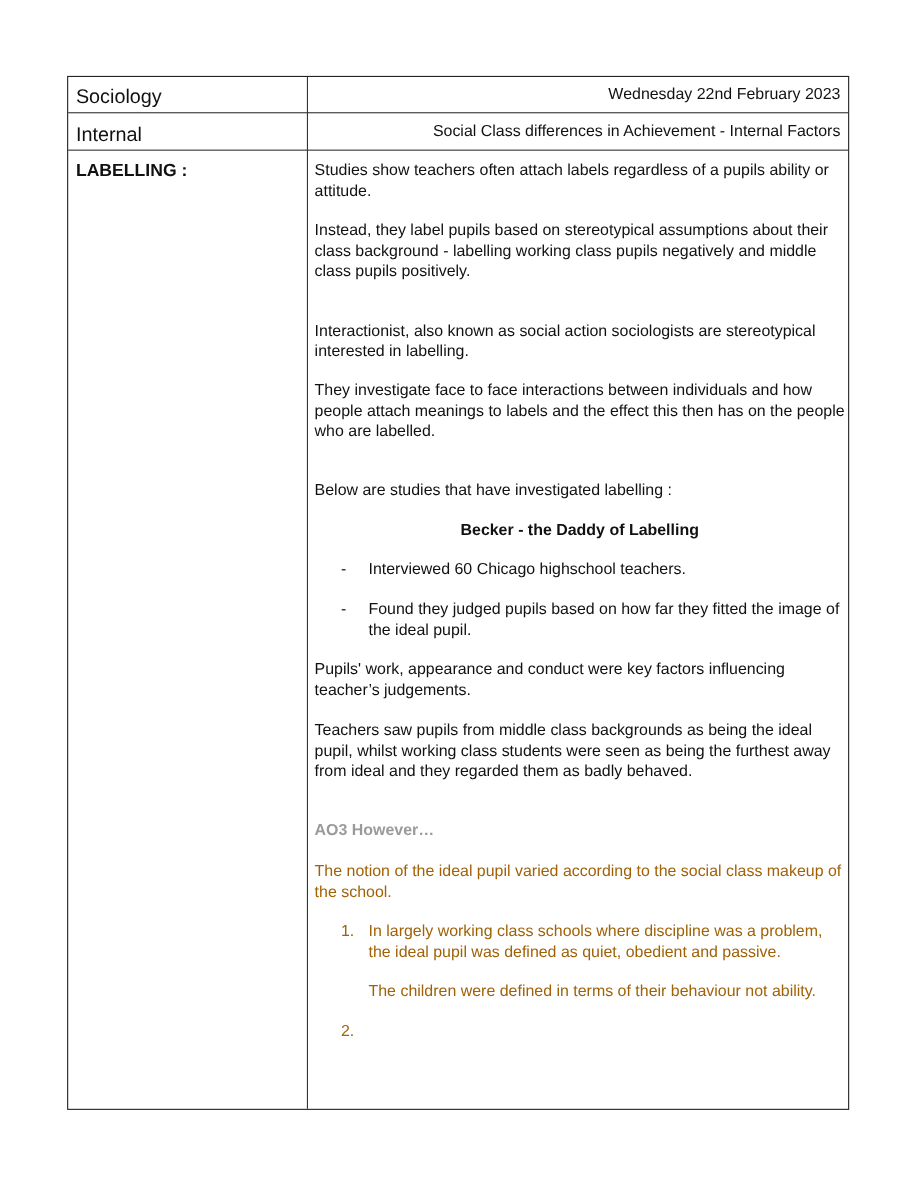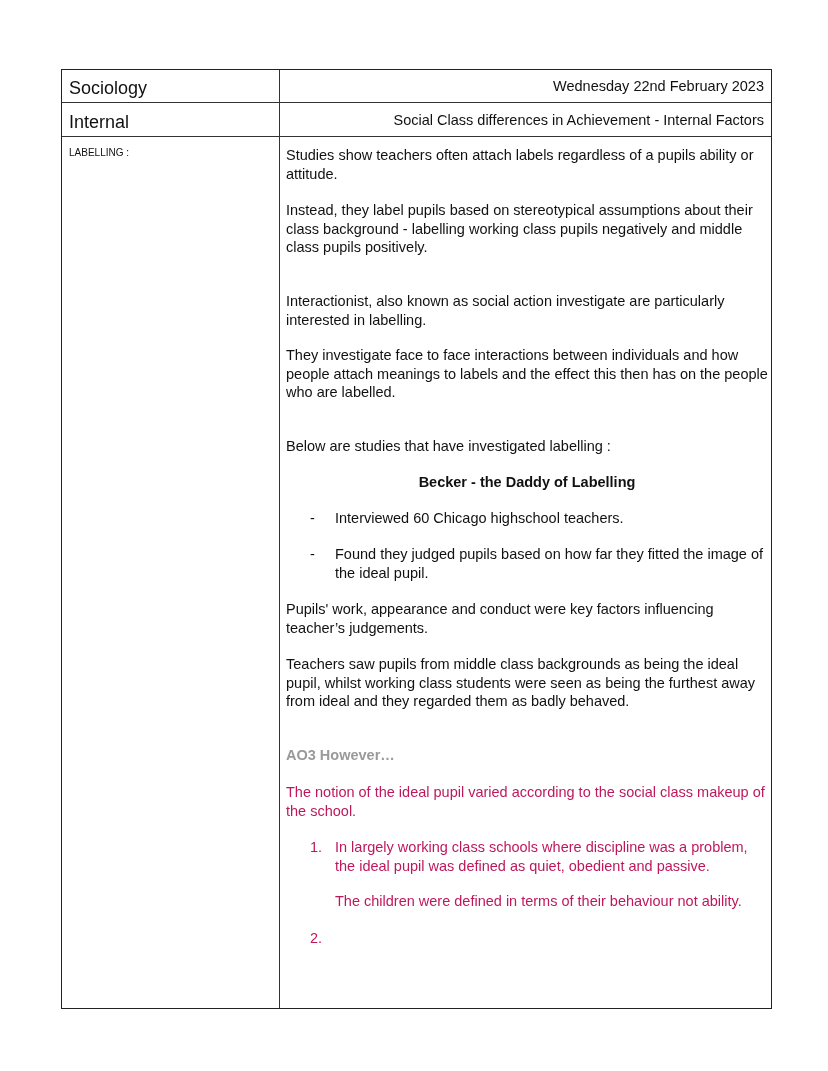--- a/index.html
+++ b/index.html
@@ -6,28 +6,28 @@
     body { width: 828px; height: 1071px; position: relative; font-family: "Liberation Sans", sans-serif; color: #111; }
     .tbl { position: absolute; left: 61px; top: 69px; width: 711px; height: 940px; border: 1.5px solid #222; box-sizing: border-box; }
     .row { position: absolute; left: 0; right: 0; border-bottom: 1px solid #333; box-sizing: border-box; }
     .r1 { top: 0; height: 33px; }
     .r2 { top: 33px; height: 34px; }
     .vline { position: absolute; left: 217px; top: 0; bottom: 0; width: 1px; background: #333; }
     .cell-l { position: absolute; left: 7px; font-size: 18px; }
     .cell-r { position: absolute; right: 7px; font-size: 14.5px; text-align: right; }
     .r1 .cell-l, .r1 .cell-r { top: 8px; }
     .r2 .cell-l, .r2 .cell-r { top: 9px; }
-    .label-cell { position: absolute; left: 7px; top: 77px; font-size: 10px; font-weight: normal; }
+    .label-cell { position: absolute; left: 7px; top: 77px; font-size: 16px; font-weight: bold; }
     .content { position: absolute; left: 224px; top: 76px; width: 482px; font-size: 14.5px; line-height: 18.5px; }
     .content p { margin: 0; }
     .abs { position: absolute; left: 0; width: 482px; }
     .center-bold { text-align: center; font-weight: bold; }
     .bullet { position: absolute; left: 24px; }
     .btext { position: absolute; left: 49px; width: 430px; }
-    .grey { color: #be185d; }
+    .grey { color: #a16207; }
     .ao3 { font-weight: bold; color: #9a9a9a; }
   </style>
 </head>
 <body>
 
 <div class="tbl">
   <div class="vline"></div>
   <div class="row r1">
     <span class="cell-l">Sociology</span>
     <span class="cell-r">Wednesday 22nd February 2023</span>
@@ -35,21 +35,21 @@
   <div class="row r2">
     <span class="cell-l">Internal</span>
     <span class="cell-r">Social Class differences in Achievement - Internal Factors</span>
   </div>
 
   <div class="label-cell">LABELLING :</div>
 
   <div class="content">
     <p class="abs" style="top:0px;">Studies show teachers often attach labels regardless of a pupils ability or attitude.</p>
     <p class="abs" style="top:55px;">Instead, they label pupils based on stereotypical assumptions about their class background - labelling working class pupils negatively and middle class pupils positively.</p>
-    <p class="abs" style="top:146px;">Interactionist, also known as social action investigate are particularly interested in labelling.</p>
+    <p class="abs" style="top:146px;">Interactionist, also known as social action sociologists are stereotypical interested in labelling.</p>
     <p class="abs" style="top:200px;">They investigate face to face interactions between individuals and how people attach meanings to labels and the effect this then has on the people who are labelled.</p>
     <p class="abs" style="top:291px;">Below are studies that have investigated labelling :</p>
 
     <p class="abs center-bold" style="top:327px;">Becker - the Daddy of Labelling</p>
 
     <div class="abs" style="top:363px; height:20px;">
       <span class="bullet">-</span>
       <span class="btext">Interviewed 60 Chicago highschool teachers.</span>
     </div>
     <div class="abs" style="top:399px; height:40px;">

